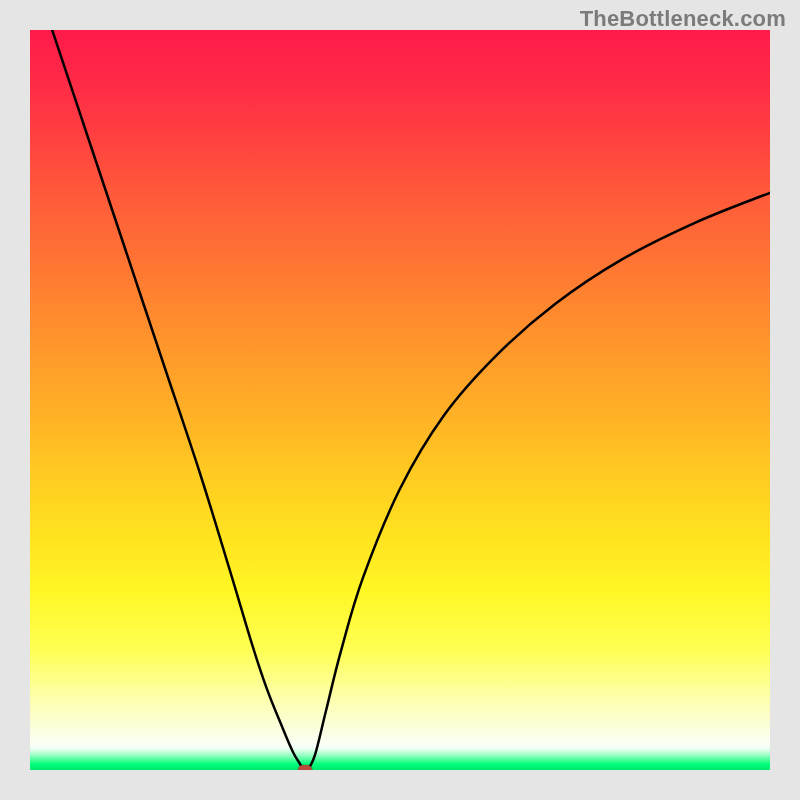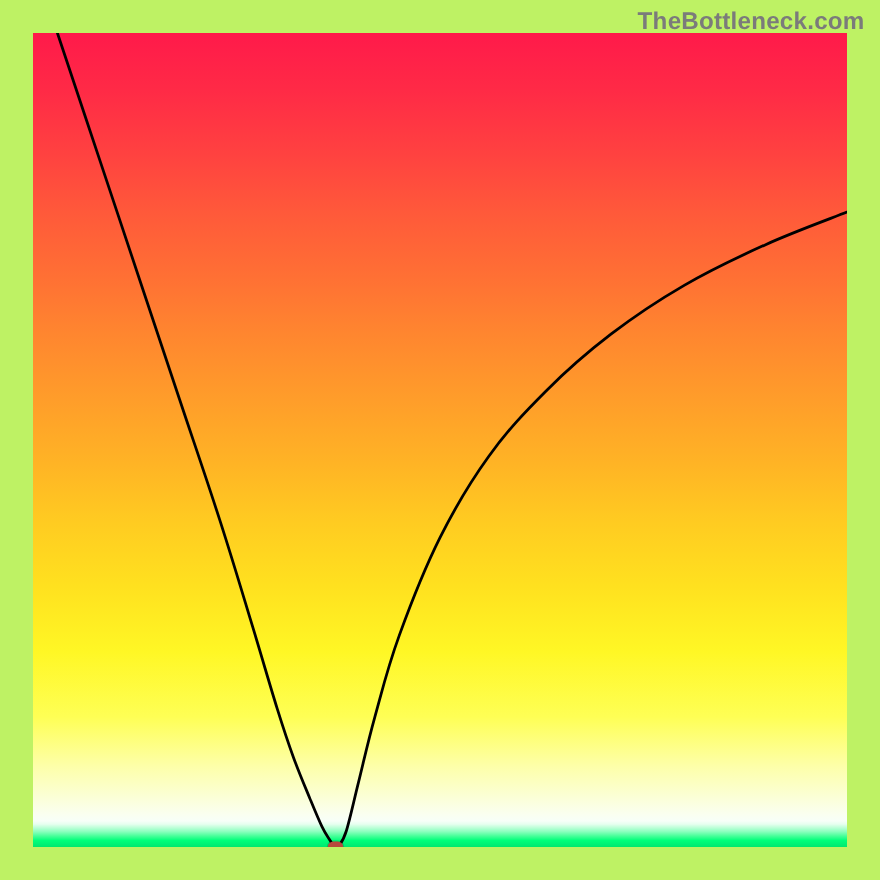--- a/index.html
+++ b/index.html
@@ -8,21 +8,21 @@
     width: 800px;
     height: 800px;
     overflow: hidden;
     background: #000;
     font-family: Arial, Helvetica, sans-serif;
   }
   .container {
     position: relative;
     width: 800px;
     height: 800px;
-    background: #bef264;
+    background: #e5e5e5;
   }
   .watermark {
     position: absolute;
     top: 6px;
     right: 14px;
     color: #7b7b7b;
     font-size: 22px;
     font-weight: 600;
     letter-spacing: 0.2px;
     z-index: 10;

